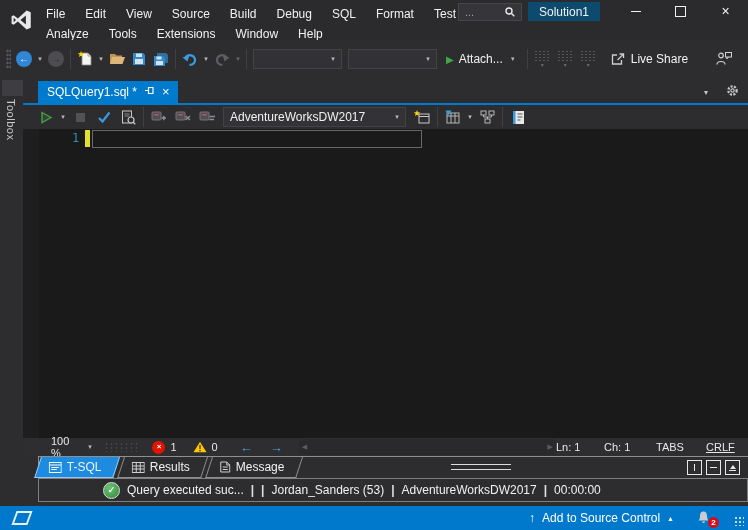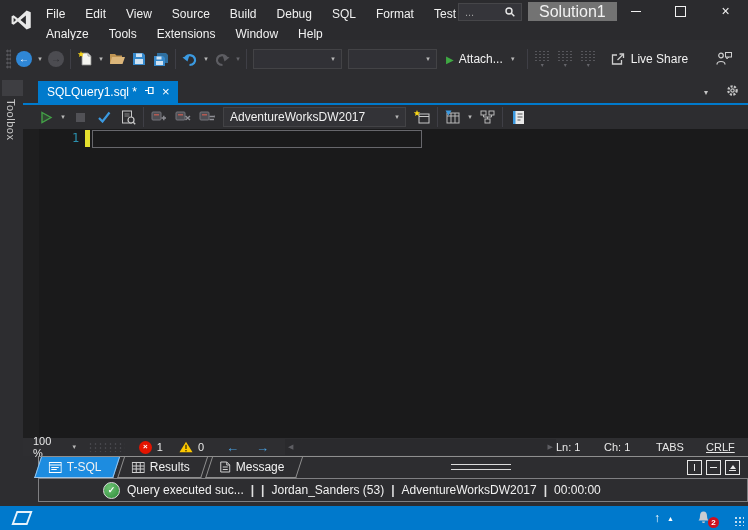--- a/index.html
+++ b/index.html
@@ -11,22 +11,22 @@
   
   .titlebar{position:absolute;top:0;left:0;right:0;height:40px;background:#2b2b2e;}
   .vs-logo{position:absolute;left:8px;top:7px;width:26px;height:26px;}
   .menu-row{position:absolute;left:36px;display:flex;align-items:flex-end;height:21px;}
   .menu-row.r1{top:0;}
   .menu-row.r2{top:20px;}
   .menu-item{padding:0 10px;font-size:12px;color:#f1f1f1;white-space:nowrap;}
   .searchbox{position:absolute;left:458px;top:3px;width:50px;height:16px;background:#35353a;
     border:1px solid #464649;display:flex;align-items:center;justify-content:space-between;padding:0 6px;}
   .search-dots{color:#9f9f9f;font-size:11px;line-height:10px;}
-  .solution-badge{position:absolute;left:528px;top:2px;height:19px;background:#737373;
-    display:flex;align-items:center;padding:0 11px;font-size:16px;}
+  .solution-badge{position:absolute;left:528px;top:2px;height:19px;background:#0c4a6e;
+    display:flex;align-items:center;padding:0 11px;font-size:12px;}
   .win-controls{position:absolute;right:0;top:0;height:22px;display:flex;}
   .win-btn{width:45px;height:22px;display:flex;align-items:center;justify-content:center;}
   .min-glyph{width:10px;height:1px;background:#f1f1f1;}
   .max-glyph{width:9px;height:9px;border:1px solid #f1f1f1;}
   .close-glyph{font-size:14px;color:#f1f1f1;line-height:14px;}
   
   .toolbar{position:absolute;top:40px;left:0;right:0;height:38px;background:#2d2d30;
     display:flex;align-items:center;padding-left:4px;}
   .tb-grip{width:5px;height:20px;margin:0 2px;
     background-image:radial-gradient(#55555a 1px,transparent 1.2px);background-size:3px 4px;}
@@ -70,21 +70,21 @@
   .db-combo .txt{flex:1;white-space:nowrap;overflow:hidden;}
   
   .editor{position:absolute;left:23px;right:0;top:51px;height:309px;background:#1a1a1b;}
   .bp-margin{position:absolute;left:0;top:0;width:16px;height:100%;background:#1e1e1f;}
   .line-number{position:absolute;left:49px;top:2px;font-family:"DejaVu Sans Mono",monospace;font-size:12px;color:#2b91af;}
   .change-bar{position:absolute;left:62px;top:1px;width:5px;height:17px;background:#e5e02e;}
   .caret-line{position:absolute;left:69px;top:1px;width:328px;height:16px;border:1px solid #67676c;}
   
   .ed-status{position:absolute;left:23px;right:0;top:360px;height:18px;background:#2e2e31;
     display:flex;align-items:center;font-size:11px;color:#e8e8e8;}
-  .zoom-select{margin-left:10px;display:flex;align-items:center;gap:7px;}
+  .zoom-select{margin-left:28px;display:flex;align-items:center;gap:7px;}
   .ed-dots{width:38px;height:10px;margin-left:9px;background-image:radial-gradient(#46464b 1px,transparent 1.2px);background-size:5px 4px;}
   .err-icon{width:13px;height:13px;border-radius:50%;background:#e51400;color:#fff;font-size:8px;font-weight:bold;
     display:flex;align-items:center;justify-content:center;line-height:8px;}
   .cnt{margin:0 0 0 5px;}
   .nav-arrow{color:#4aa0e0;font-size:13px;font-weight:bold;}
   .hscroll{margin-left:16px;width:276px;height:16px;background:#2a2a2d;display:flex;align-items:center;justify-content:space-between;padding:0 3px;}
   .hscroll .tri{font-size:7px;color:#5d5d62;}
   .ed-right{margin-left:auto;display:flex;}
   .ed-right span{display:inline-block;text-align:left;}
   .ed-ln{width:48px;}
@@ -494,20 +494,21 @@
       <span class="qs-sep">|</span>
       <span class="qs-item">00:00:00</span>
 
     </div>
   </div>
 
   <div class="bottom-bar">
     <div class="sc-shape"></div>
     <div class="sc-group">
       <span class="up">↑</span>
+      <span>Add to Source Control</span>
       <span class="caret-up">▲</span>
     </div>
     <div class="bell-wrap">
       <svg width="15" height="15" viewBox="0 0 15 15">
           <path d="M7.5 1.5 C5 1.5 4 3.5 4 6 C4 9 2.5 10.5 2.5 10.5 H12.5 C12.5 10.5 11 9 11 6 C11 3.5 10 1.5 7.5 1.5 Z" fill="#c9ccd1"></path>
           <path d="M6 11.5 a1.5 1.5 0 0 0 3 0 Z" fill="#c9ccd1"></path>
         </svg>
       <span class="badge">2</span>
     </div>
     <div class="grip-dots"></div>

